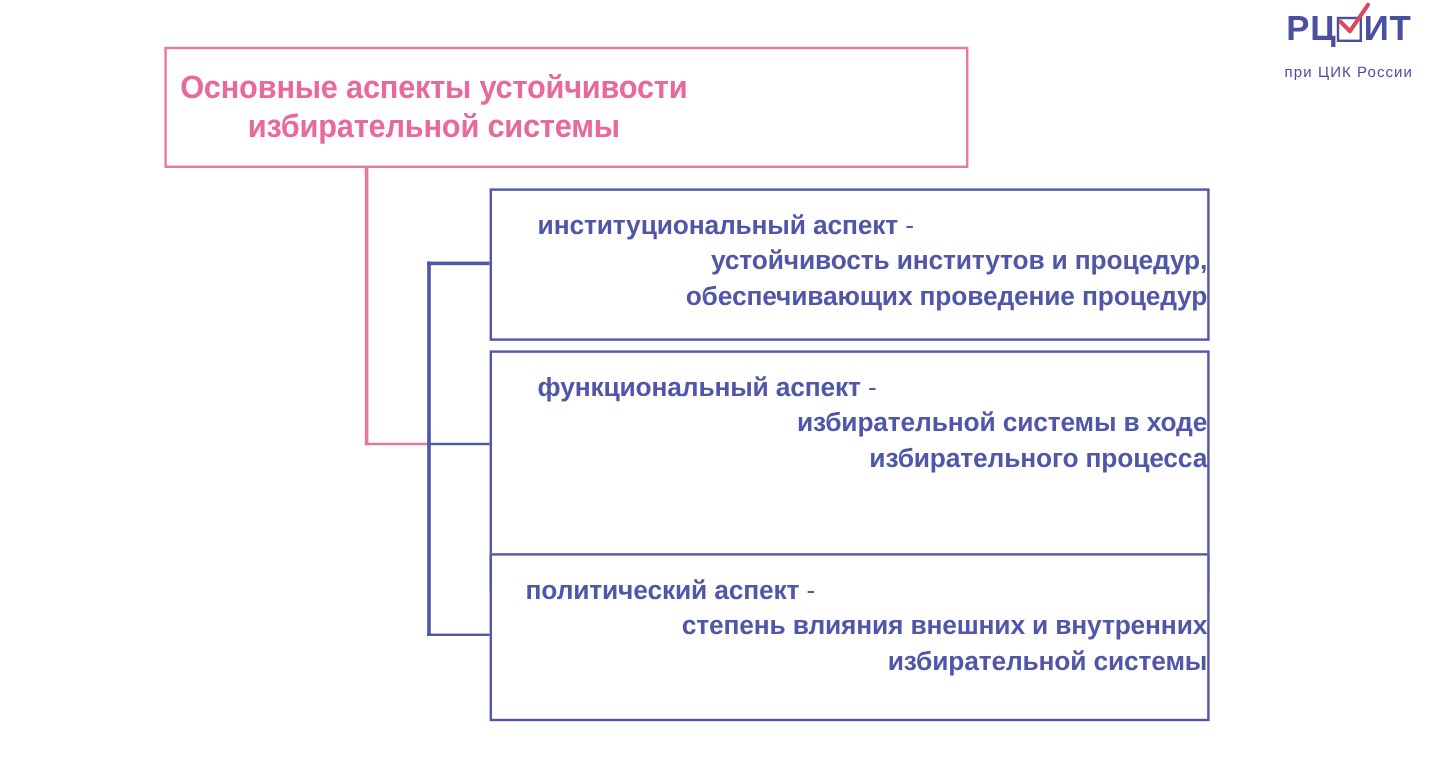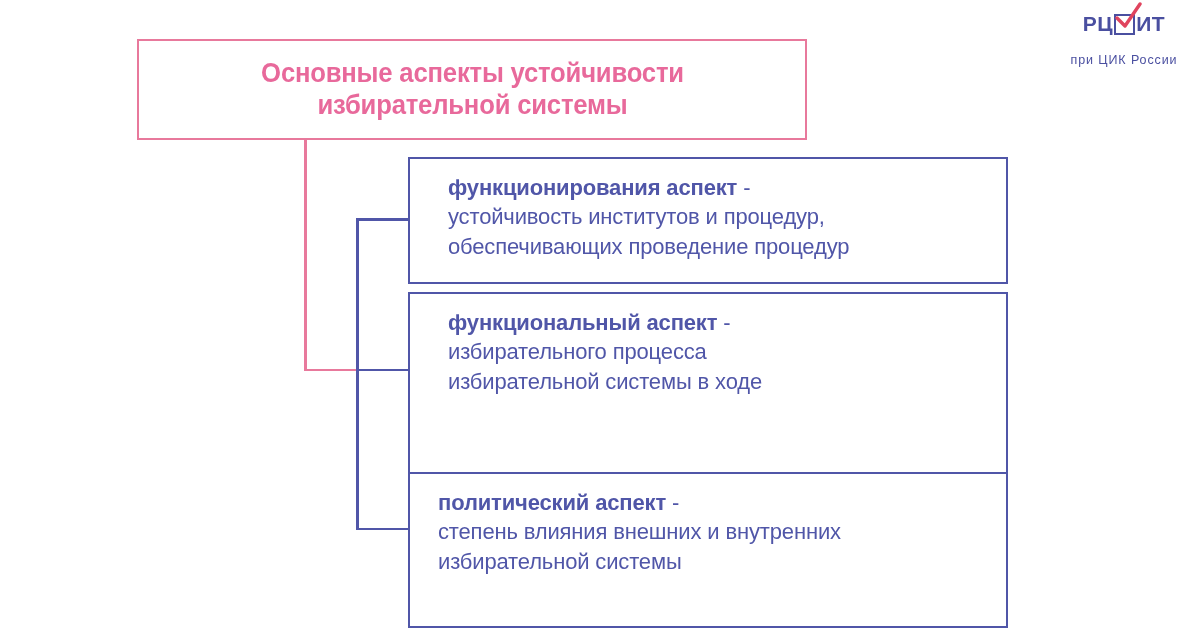--- a/index.html
+++ b/index.html
@@ -27,21 +27,21 @@
     height: 58px;
     text-align: center;
   }
   #logo-wordmark {
     position: relative;
     display: inline-block;
     height: 32px;
     line-height: 32px;
     font-family: "Liberation Sans", sans-serif;
     font-weight: bold;
-    font-size: 21px;
+    font-size: 29px;
     letter-spacing: 0.5px;
     color: #4a4fa0;
     white-space: nowrap;
   }
   #logo-wordmark .lpart { display: inline-block; vertical-align: top; }
   #logo-box {
     display: inline-block;
     vertical-align: top;
     position: relative;
     width: 21px;
@@ -71,21 +71,21 @@
   #title-box {
     position: absolute;
     left: 137px;
     top: 39px;
     width: 670px;
     height: 101px;
     border: 2.5px solid #e8799c;
     box-sizing: border-box;
     display: flex;
     align-items: center;
-    justify-content: center;
+    justify-content: flex-start;
   }
   #title-text {
     font-family: "Liberation Sans", sans-serif;
     font-weight: bold;
     font-size: 27px;
     line-height: 1.17;
     color: #e8699b;
     text-align: center;
     letter-spacing: -0.2px;
     transform: scaleX(0.95);
@@ -130,33 +130,33 @@
     position: absolute;
     left: 408px;
     width: 600px;
     border: 2.5px solid #5056a8;
     box-sizing: border-box;
     background: #ffffff;
     padding: 14px 0 14px 38px;
   }
   #card-1 { top: 157px;  height: 127px; }
   #card-2 { top: 292px;  height: 201px; }
-  #card-3 { top: 472px;  height: 156px; padding-left: 28px; }
+  #card-3 { top: 461px;  height: 140px; padding-left: 28px; }
 
   .card-line {
     font-family: "Liberation Sans", sans-serif;
     font-size: 22px;
     line-height: 1.33;
     color: #5056a8;
     letter-spacing: -0.15px;
     white-space: nowrap;
   }
   .card-head { font-weight: bold; }
   .card-head .dash { font-weight: normal; }
-  .card-body { font-weight: normal; }
+  .card-body { font-weight: bold; text-align: right; }
 </style>
 </head>
 <body>
 
 <div id="slide">
 
   <div id="logo">
     <div id="logo-wordmark">
       <span class="lpart">РЦ</span><span id="logo-box"><svg id="logo-check" viewBox="0 0 30 28">
             <path d="M4 16 L12 24 L27 2" fill="none" stroke="#e0445e" stroke-width="3.4" stroke-linecap="round" stroke-linejoin="round"></path>
@@ -171,29 +171,29 @@
   </div>
 
   <div class="conn conn-pink" id="conn-pink-v"></div>
   <div class="conn conn-pink" id="conn-pink-h"></div>
   <div class="conn" id="conn-blue-v"></div>
   <div class="conn" id="conn-blue-h1"></div>
   <div class="conn" id="conn-blue-h2"></div>
   <div class="conn" id="conn-blue-h3"></div>
 
   <div class="card" id="card-1">
-    <div class="card-line card-head"><span>функционирования аспект</span><span class="dash"> -</span></div>
+    <div class="card-line card-head"><span>институциональный аспект</span><span class="dash"> -</span></div>
     <div class="card-line card-body">устойчивость институтов и процедур,</div>
     <div class="card-line card-body">обеспечивающих проведение процедур</div>
   </div>
 
   <div class="card" id="card-2">
     <div class="card-line card-head"><span>функциональный аспект</span><span class="dash"> -</span></div>
+    <div class="card-line card-body">избирательной системы в ходе</div>
     <div class="card-line card-body">избирательного процесса</div>
-    <div class="card-line card-body">избирательной системы в ходе</div>
   </div>
 
   <div class="card" id="card-3">
     <div class="card-line card-head"><span>политический аспект</span><span class="dash"> -</span></div>
     <div class="card-line card-body">степень влияния внешних и внутренних</div>
     <div class="card-line card-body">избирательной системы</div>
   </div>
 
 </div>
 

